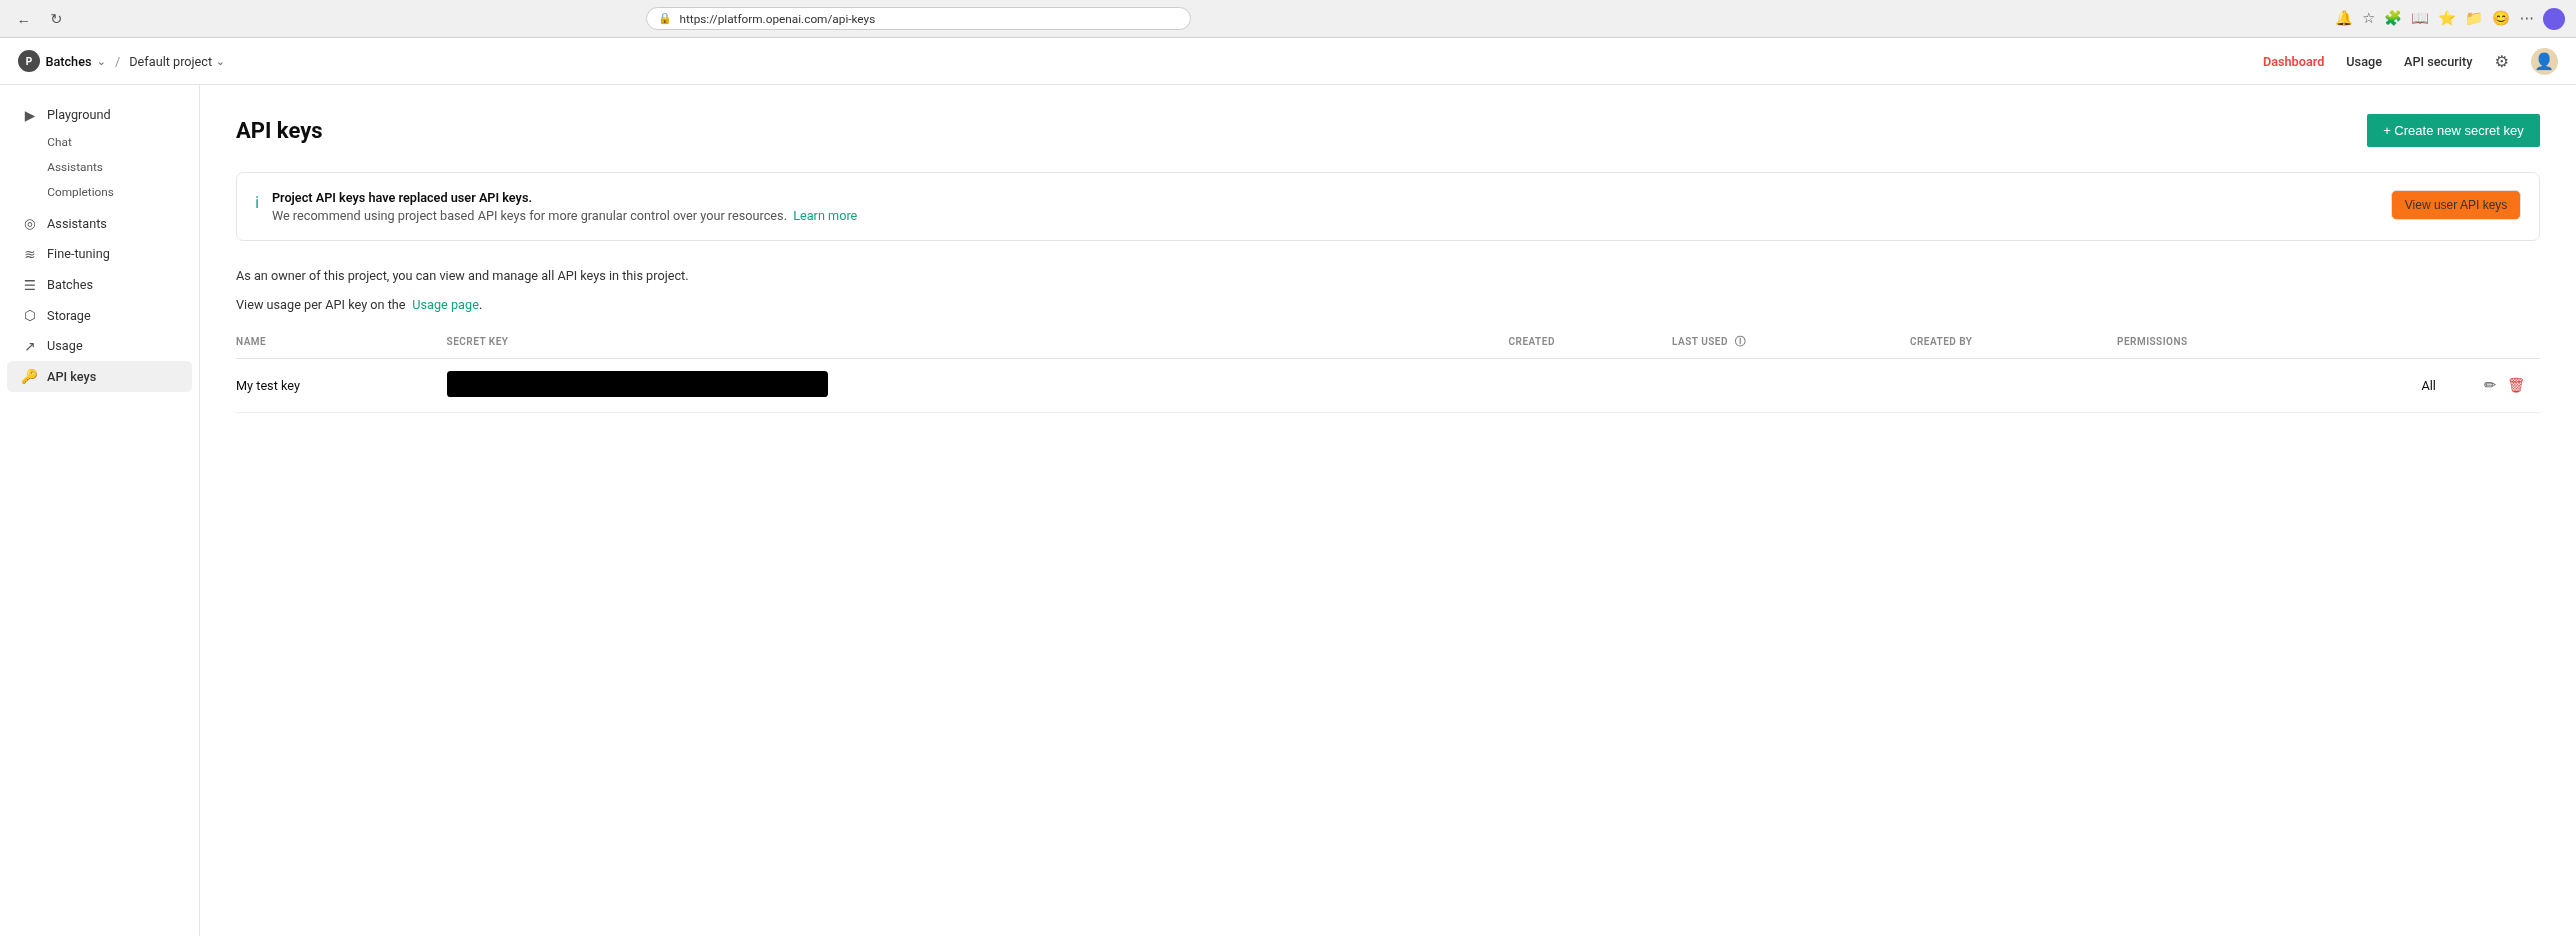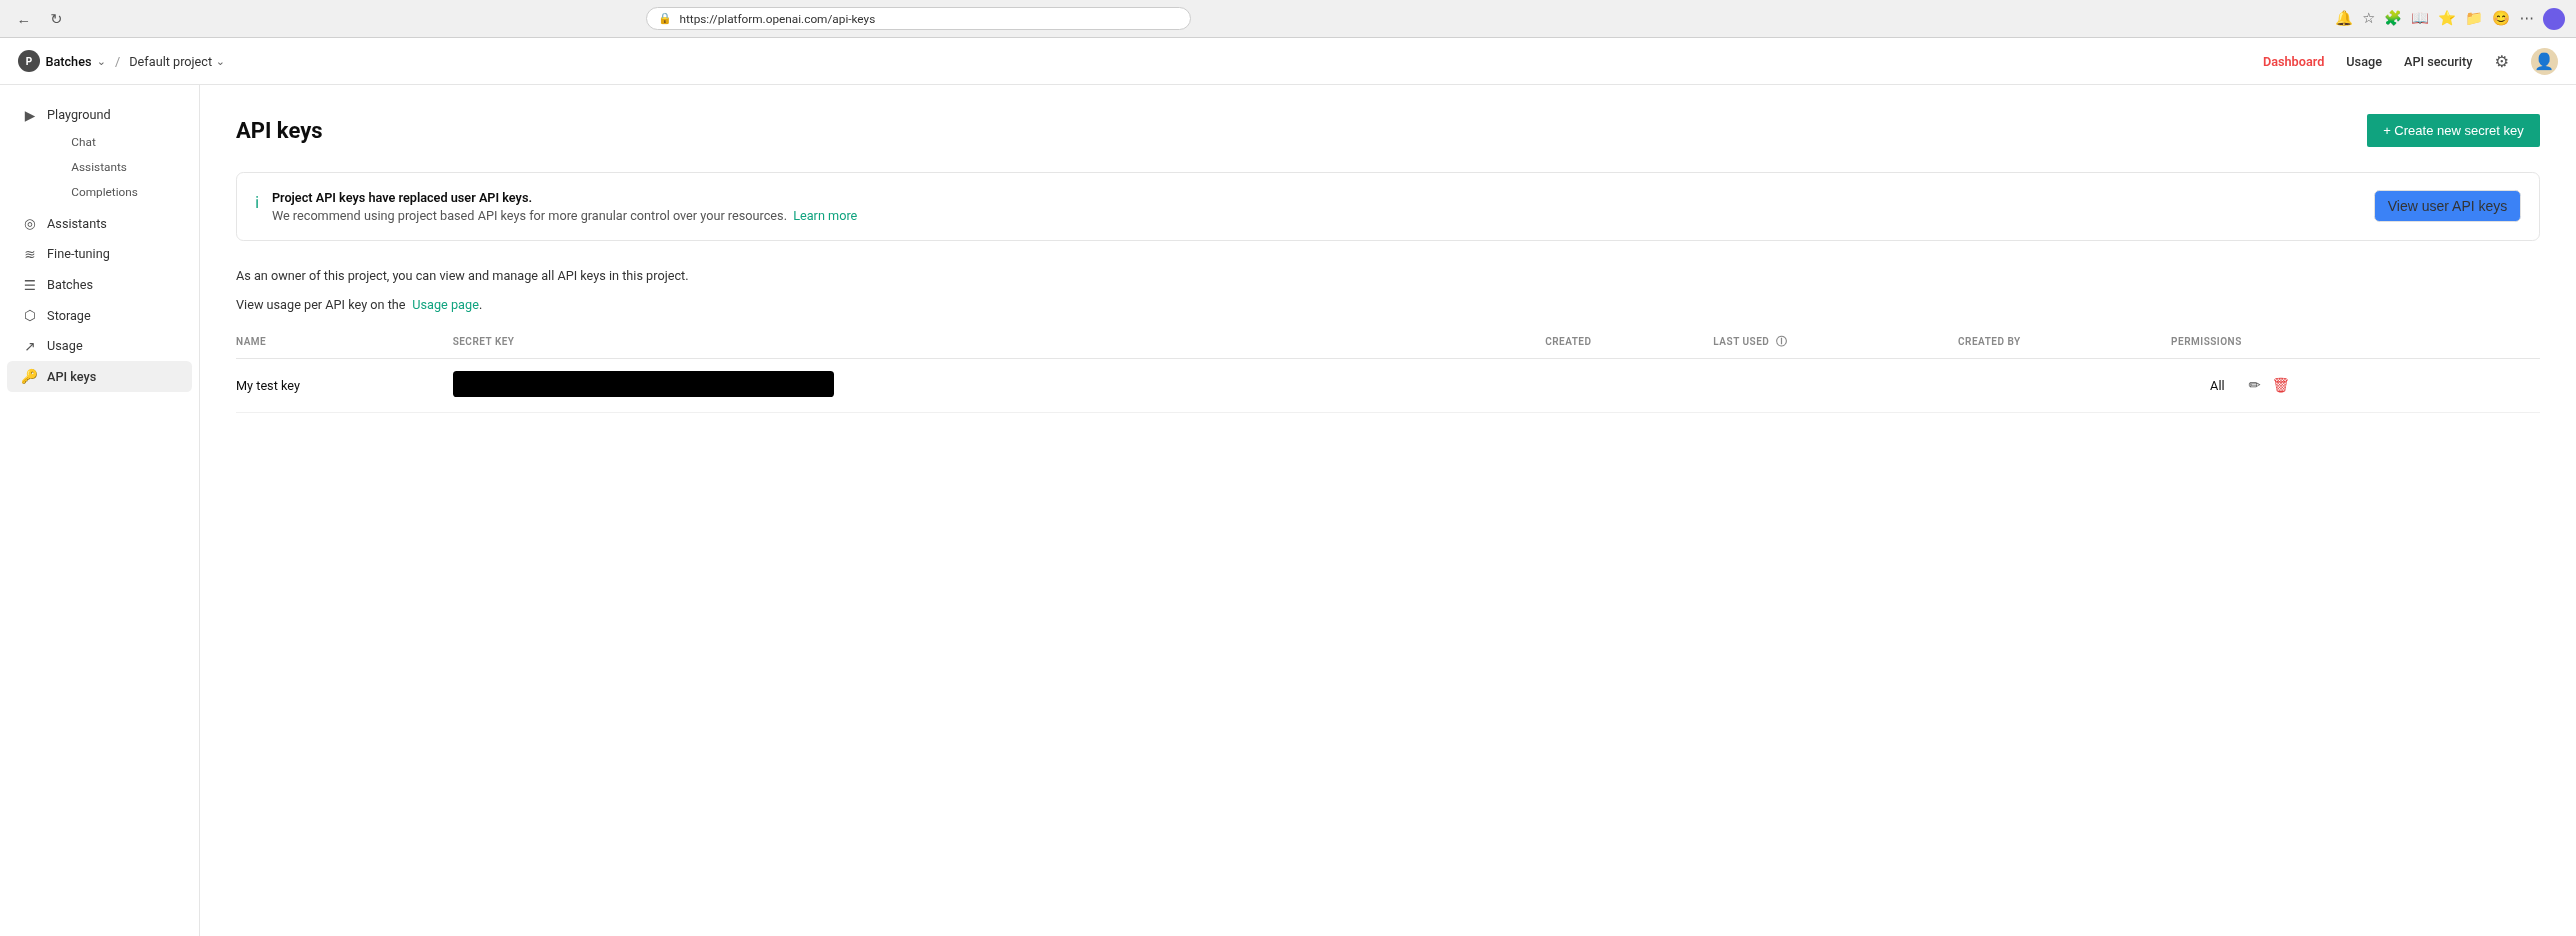--- a/index.html
+++ b/index.html
@@ -48,21 +48,21 @@
     .app-layout { display: flex; height: calc(100vh - 85px); }
 
     
     .sidebar { width: 200px; border-right: 0.9px solid #e5e5e5; padding: 14.5px 0; flex-shrink: 0; overflow-y: auto; background: #fff; }
     .sidebar-section { margin-bottom: 3.6px; }
     .sidebar-item {
       display: flex; align-items: center; gap: 9px; padding: 7.3px 14.5px; cursor: pointer; color: #333; font-size: 12.7px; border-radius: 5.4px; margin: 0 7.3px;
     }
     .sidebar-item.active { background: #f0f0f0; font-weight: 500; }
     .sidebar-item-icon { font-size: 13.6px; color: #555; width: 16.3px; text-align: center; }
-    .sidebar-sub { padding-left: 40px; margin-left: 24px; }
+    .sidebar-sub { padding-left: 40px; }
     .sidebar-sub-item { padding: 5.4px 14.5px 5.4px 0; cursor: pointer; color: #555; font-size: 11.8px; border-radius: 5.4px; margin: 0 7.3px; }
 
     
     .main-content { flex: 1; overflow-y: auto; padding: 29px 36px; background: #fff; }
 
     
     .page-header { display: flex; align-items: center; justify-content: space-between; margin-bottom: 25.4px; }
     .page-title { font-size: 22px; font-weight: 700; color: #0d0d0d; }
     .create-btn {
       background: #10a37f; color: white; border: none; padding: 9px 16.3px; border-radius: 2px; font-size: 13px; font-weight: 500; cursor: pointer; display: flex; align-items: center; gap: 5.4px;
@@ -70,21 +70,21 @@
 
     
     .info-banner {
       border: 0.9px solid #e5e5e5; border-radius: 7.3px; padding: 16.3px 18px; display: flex; align-items: flex-start; justify-content: space-between; margin-bottom: 25.4px; gap: 14.5px;
     }
     .info-banner-left { display: flex; align-items: flex-start; gap: 12.7px; }
     .info-icon { color: #10a37f; font-size: 16.3px; margin-top: 0.9px; flex-shrink: 0; }
     .info-text-title { font-weight: 600; font-size: 12.7px; margin-bottom: 3.6px; }
     .info-text-desc { font-size: 12.7px; color: #555; }
     .info-text-desc a { color: #10a37f; text-decoration: none; }
-    .view-user-btn { background: #3b82f6; border: 0.9px solid #e0e0e0; padding: 7.3px 12.7px; border-radius: 5.4px; font-size: 14px; cursor: pointer; white-space: nowrap; color: #333; font-weight: 500; flex-shrink: 0; }
+    .view-user-btn { background: #f97316; border: 0.9px solid #e0e0e0; padding: 7.3px 12.7px; border-radius: 5.4px; font-size: 12px; cursor: pointer; white-space: nowrap; color: #333; font-weight: 500; flex-shrink: 0; }
 
     
     .desc-text { font-size: 12.7px; color: #333; line-height: 1.6; margin-bottom: 9px; }
     .desc-text a { color: #10a37f; text-decoration: none; }
     .desc-text-block { margin-bottom: 4px; }
 
     
     .api-keys-table { width: 100%; border-collapse: collapse; }
     .api-keys-table th {
       text-align: left; font-size: 10px; font-weight: 600; color: #888; text-transform: uppercase; letter-spacing: 0.05em; padding: 9px 0; border-bottom: 0.9px solid #e5e5e5; padding-right: 14.5px;
@@ -239,21 +239,21 @@
       <tbody>
         <tr>
           <td>My test key</td>
           <td>
             <span class="key-masked"></span>
           </td>
           <td></td>
           <td></td>
           <td></td>
           <td>
-            <div style="display:flex; align-items:center; justify-content:flex-start; gap:24px;margin-left:39px;">
+            <div style="display:flex; align-items:center; justify-content:flex-end; gap:48px;margin-left:39px;">
               <span>All</span>
               <div class="table-actions">
                 <span class="edit-icon">✏</span>
                 <span class="delete-icon">🗑</span>
               </div>
             </div>
           </td>
         </tr>
       </tbody>
     </table>

